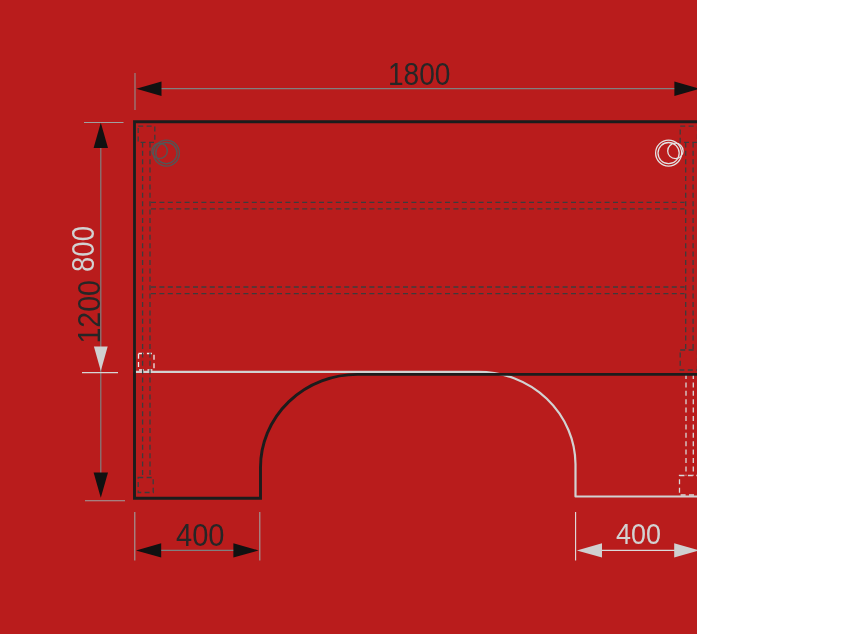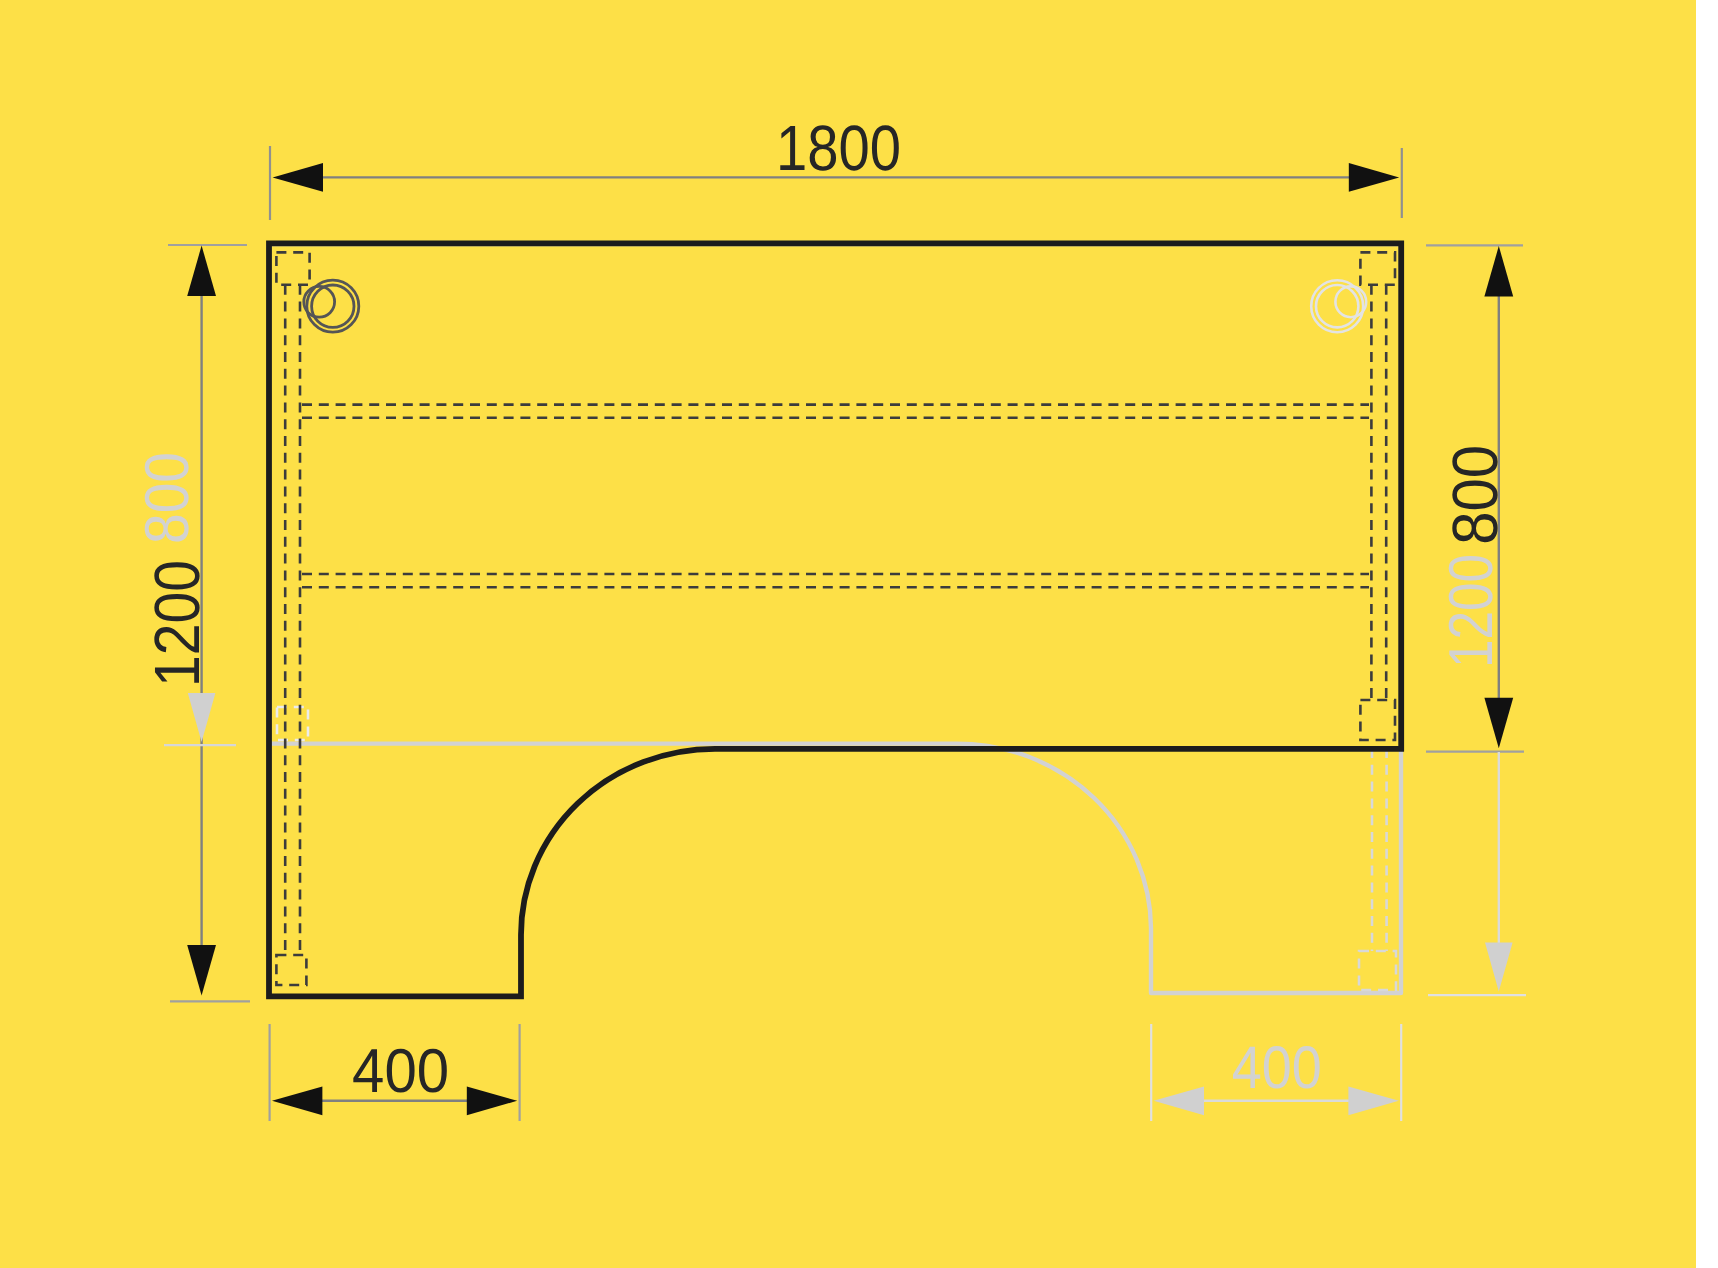--- a/index.html
+++ b/index.html
@@ -1,16 +1,16 @@
 <!DOCTYPE html>
 <html><head>
 <meta charset="utf-8">
 <style>
   html,body{margin:0;padding:0;background:#ffffff;}
-  .stage{position:relative;width:848px;height:634px;background:#fde047;overflow:hidden;}
+  .stage{position:relative;width:697px;height:634px;background:#b91c1c;overflow:hidden;}
   svg{position:absolute;left:0;top:0;}
   text{font-family:"Liberation Sans",sans-serif;}
 </style>
 </head>
 <body>
 <div class="stage">
 <svg width="859" height="634" viewBox="0 0 859 634">
 
   <g>
     <path d="M134.5,122 H700.5 V496.5 H575.5 V464 A97,93 0 0 0 478.5,371.8 H134.5 Z" fill="none" stroke="#d2d2d2" stroke-width="2.2" stroke-linejoin="round"></path>

